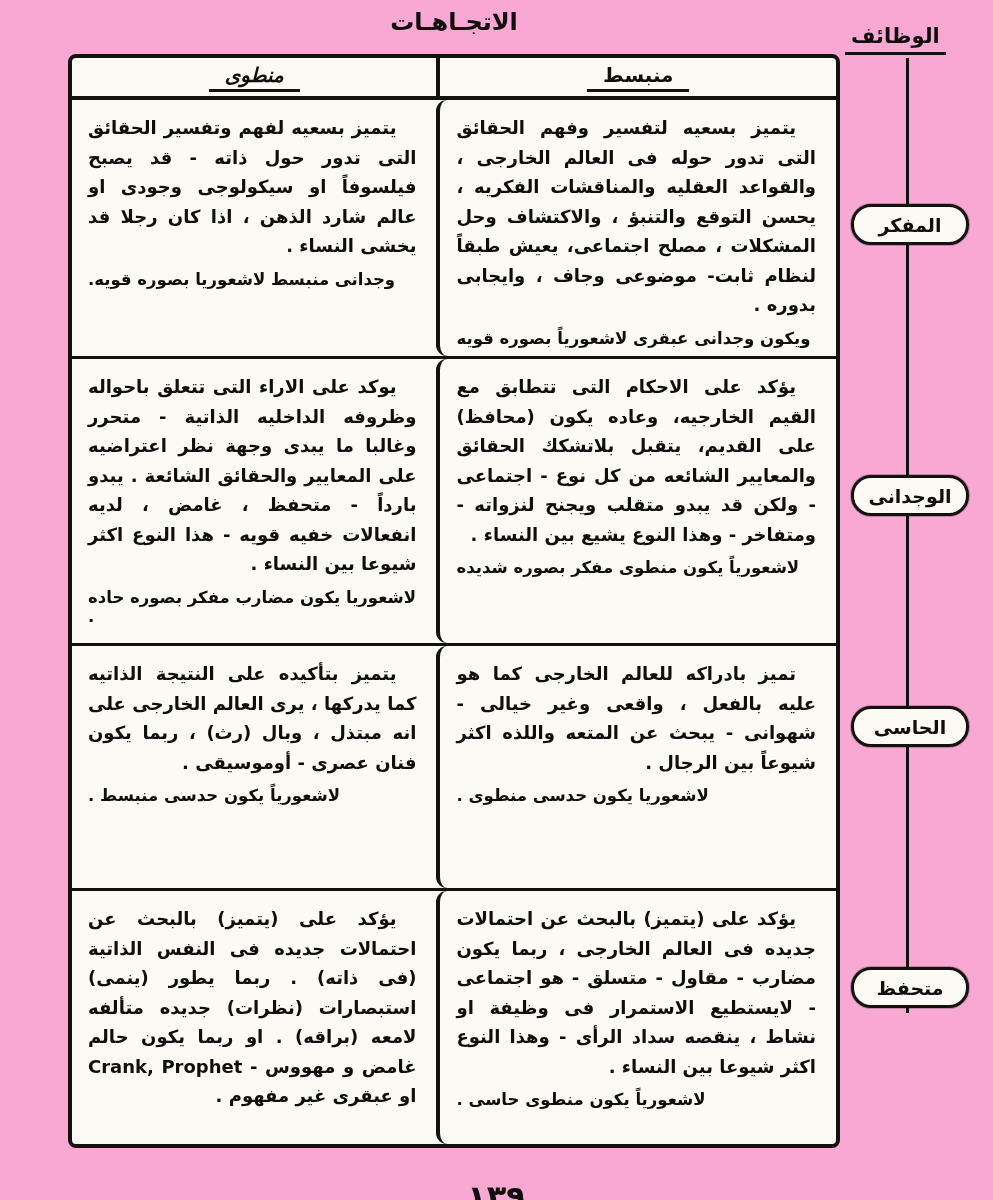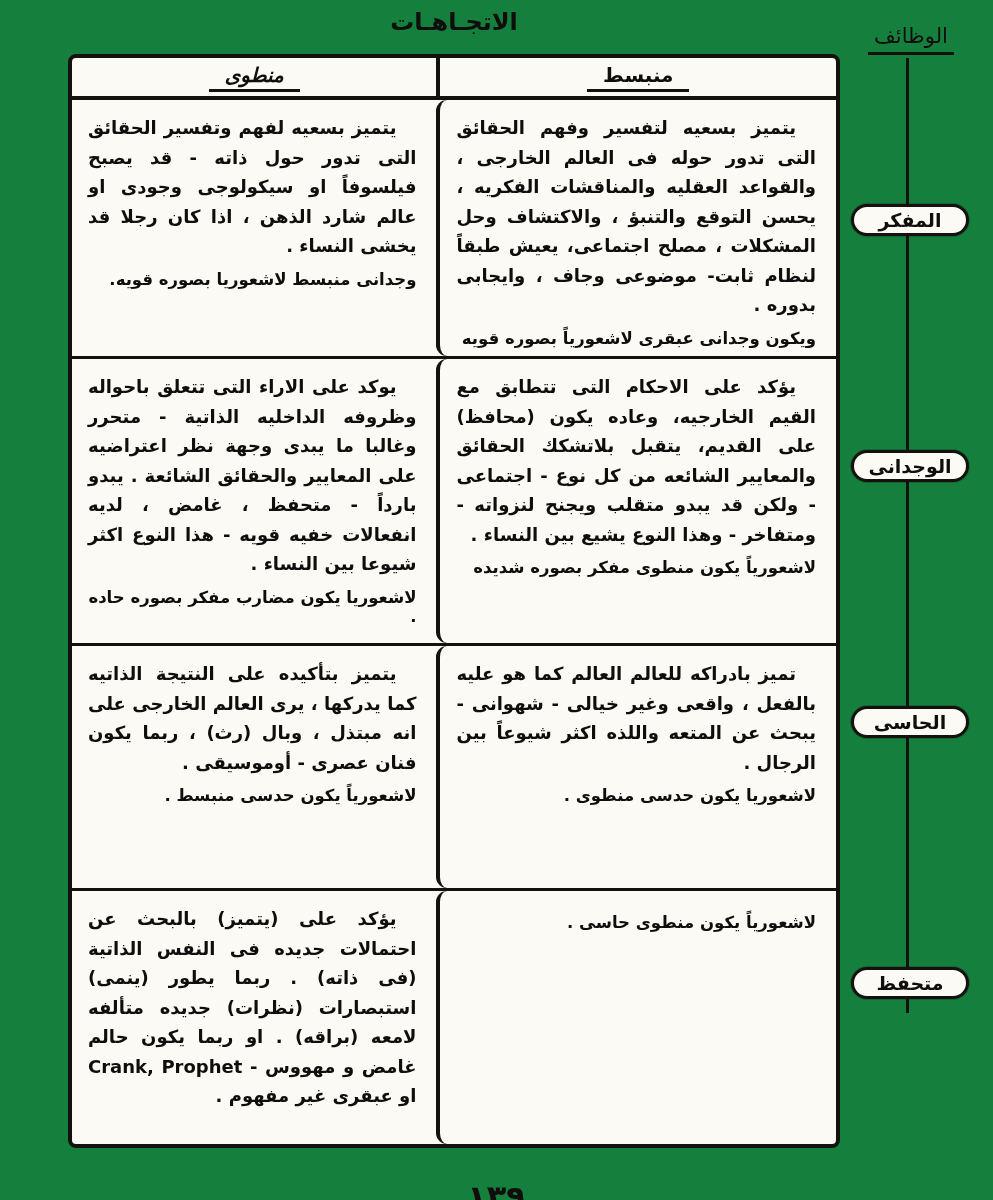--- a/index.html
+++ b/index.html
@@ -1,57 +1,57 @@
 <!DOCTYPE html>
 <html lang="ar"><head>
 <meta charset="utf-8">
 <style>
   * { margin:0; padding:0; box-sizing:border-box; }
   html,body { background:#d8d5cd; }
   .page {
     position:relative;
     width:993px; height:1200px;
     margin:0 auto;
-    background:#15803d;
+    background:#f9a8d4;
     overflow:hidden;
     direction:rtl;
     font-family:"DejaVu Sans", sans-serif;
     color:#0f0e0c;
   }
   .page-title {
     position:absolute; left:68px; top:8px; width:772px;
     text-align:center;
     font-size:24px; font-weight:bold; letter-spacing:2px;
   }
   .functions-header {
     position:absolute; left:845px; top:24px; width:132px;
-    text-align:center;
-    font-size:21px; font-weight:normal;
+    text-align:left;
+    font-size:21px; font-weight:bold;
   }
   .functions-header span {
     display:inline-block;
     border-bottom:3px solid #14120f;
     padding:0 6px 4px 6px;
   }
   .rail-line {
     position:absolute; left:906px; top:58px;
     width:3px; height:955px;
     background:#14120f;
   }
   .func-box {
-    position:absolute; left:851px; width:118px; height:32px;
+    position:absolute; left:851px; width:118px; height:41px;
     background:#fbfaf4;
     border:3px solid #14120f;
     border-radius:20px;
     display:flex; align-items:center; justify-content:center;
     font-size:19px; font-weight:bold;
     box-shadow:0 0 0 1px rgba(20,18,15,.25);
   }
   .func-box.f0 { top:204px; }
-  .func-box.f1 { top:450px; }
+  .func-box.f1 { top:475px; }
   .func-box.f2 { top:706px; }
   .func-box.f3 { top:967px; }
 
   .main-table {
     position:absolute; left:68px; top:54px;
     width:772px; height:1094px;
     border:4px solid #14120f;
     border-radius:8px;
     display:flex; flex-direction:column;
     background:#fbfaf4;
@@ -88,21 +88,21 @@
     font-size:18px;
     line-height:1.64;
     font-weight:700;
     text-align:justify;
     text-indent:20px;
   }
   .cell p.note {
     margin-top:9px;
     font-size:16.5px;
     font-weight:800;
-    text-align:right;
+    text-align:left;
   }
   .page-number {
     position:absolute; left:0; top:1178px; width:993px;
     text-align:center;
     font-size:32px; font-weight:bold;
   }
 </style>
 </head>
 <body>
 
@@ -144,31 +144,32 @@
         <p class="note">لاشعورياً يكون منطوى مفكر بصوره شديده</p>
       </div>
       <div class="cell cell-intro">
         <p class="body">يوكد على الاراء التى تتعلق باحواله وظروفه الداخليه الذاتية - متحرر وغالبا ما يبدى وجهة نظر اعتراضيه على المعايير والحقائق الشائعة . يبدو بارداً - متحفظ ، غامض ، لديه انفعالات خفيه قويه - هذا النوع اكثر شيوعا بين النساء .</p>
         <p class="note">لاشعوريا يكون مضارب مفكر بصوره حاده .</p>
       </div>
     </div>
 
     <div class="trow r2">
       <div class="cell cell-extra">
-        <p class="body">تميز بادراكه للعالم العالم كما هو عليه بالفعل ، واقعى وغير خيالى - شهوانى - يبحث عن المتعه واللذه اكثر شيوعاً بين الرجال .</p>
+        <p class="body">تميز بادراكه للعالم الخارجى كما هو عليه بالفعل ، واقعى وغير خيالى - شهوانى - يبحث عن المتعه واللذه اكثر شيوعاً بين الرجال .</p>
         <p class="note">لاشعوريا يكون حدسى منطوى .</p>
       </div>
       <div class="cell cell-intro">
         <p class="body">يتميز بتأكيده على النتيجة الذاتيه كما يدركها ، يرى العالم الخارجى على انه مبتذل ، وبال (رث) ، ربما يكون فنان عصرى - أوموسيقى .</p>
         <p class="note">لاشعورياً يكون حدسى منبسط .</p>
       </div>
     </div>
 
     <div class="trow r3">
       <div class="cell cell-extra">
+        <p class="body">يؤكد على (يتميز) بالبحث عن احتمالات جديده فى العالم الخارجى ، ربما يكون مضارب - مقاول - متسلق - هو اجتماعى - لايستطيع الاستمرار فى وظيفة او نشاط ، ينقصه سداد الرأى - وهذا النوع اكثر شيوعا بين النساء .</p>
         <p class="note">لاشعورياً يكون منطوى حاسى .</p>
       </div>
       <div class="cell cell-intro">
         <p class="body">يؤكد على (يتميز) بالبحث عن احتمالات جديده فى النفس الذاتية (فى ذاته) . ربما يطور (ينمى) استبصارات (نظرات) جديده متألفه لامعه (براقه) . او ربما يكون حالم غامض و مهووس - Crank, Prophet او عبقرى غير مفهوم .</p>
       </div>
     </div>
 
   </div>
 
   <div class="func-box f0">المفكر</div>

